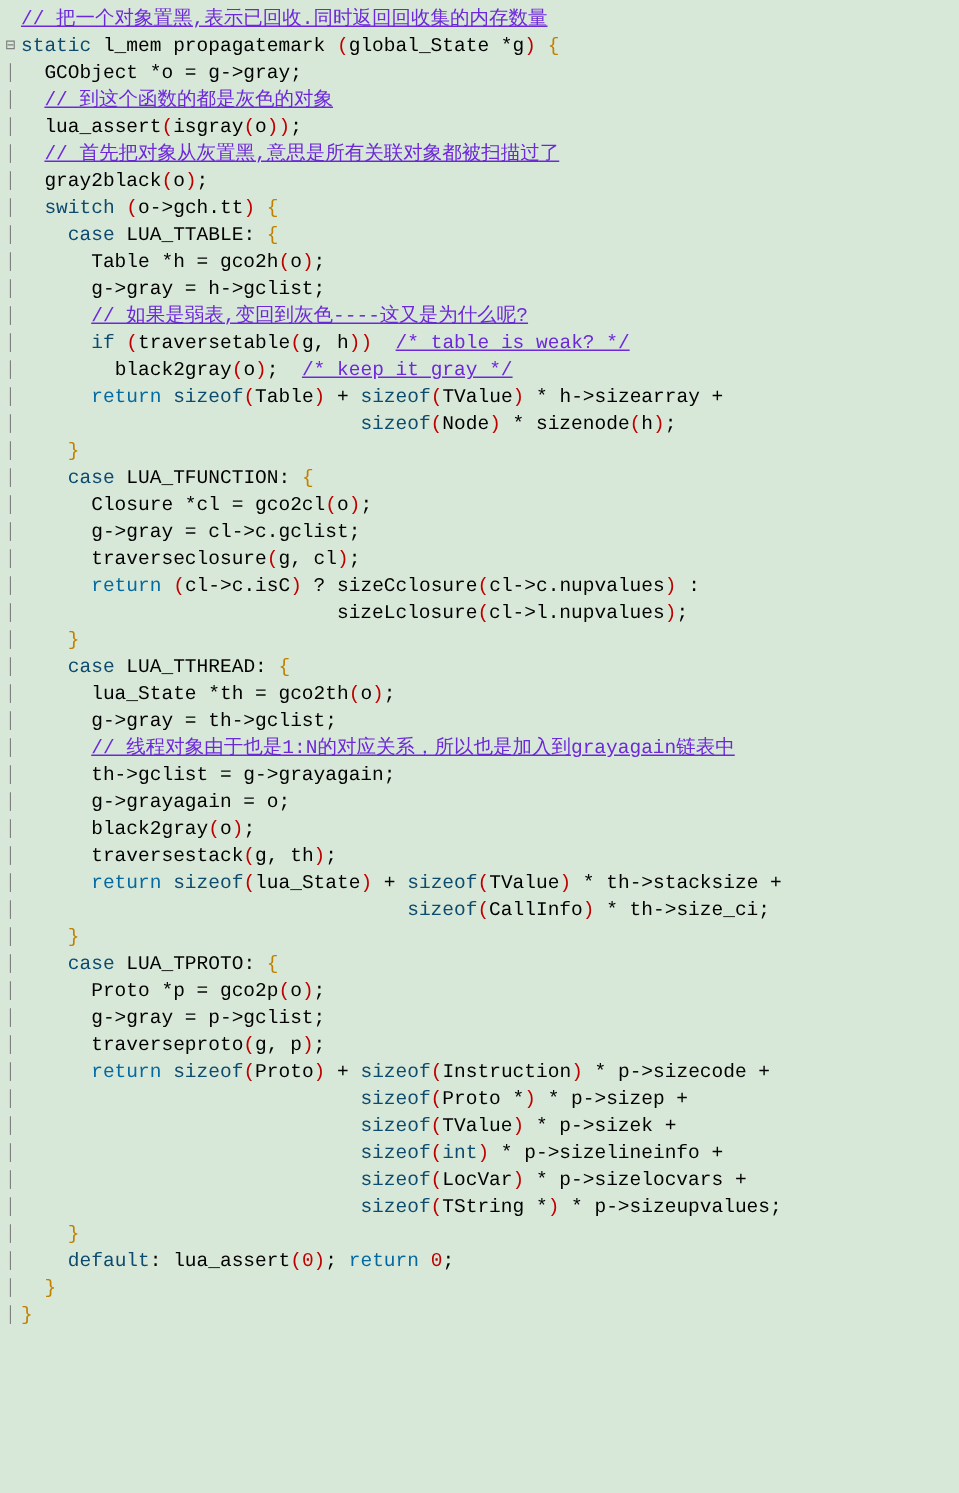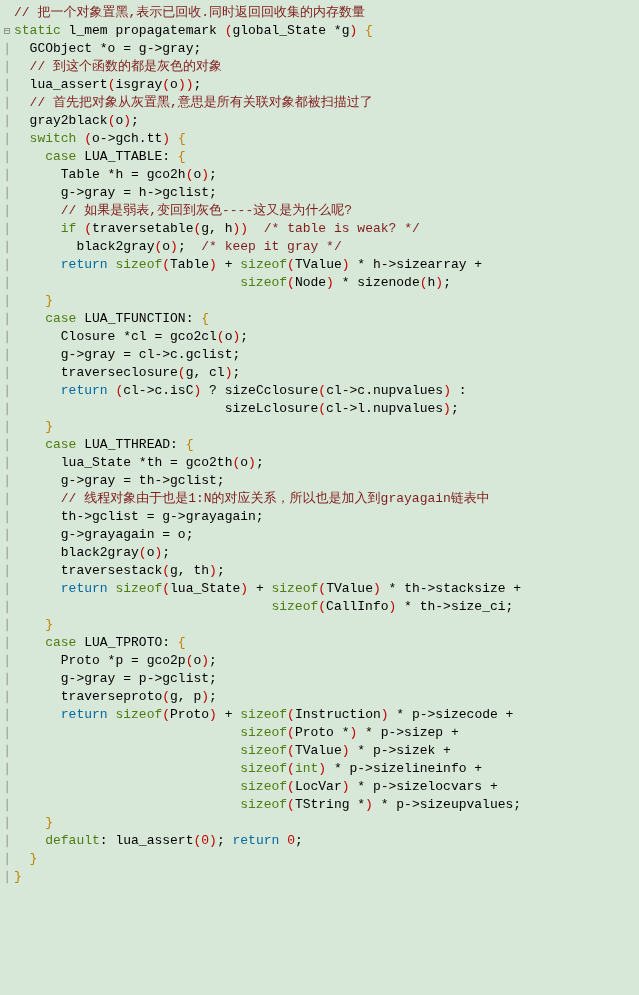--- a/index.html
+++ b/index.html
@@ -25,22 +25,22 @@
     text-align: center;
     height: 18px;
     line-height: 18px;
   }
   .code {
     flex: 1;
     white-space: pre;
     color: #000;
   }
   .line { height: 18px; }
-  .c-comment { color: #7f1d1d; }
-  .c-keyword { color: #4d7c0f; }
+  .c-comment { color: #6d28d9; text-decoration: underline; }
+  .c-keyword { color: #0c4a6e; }
   .c-return  { color: #0369a1; }
   .c-paren   { color: #c00000; }
   .c-brace   { color: #c08000; }
   .c-num     { color: #c00000; }
 </style>
 </head>
 <body>
 
 <div class="code-area">
   <div class="gutter" id="gutter">

